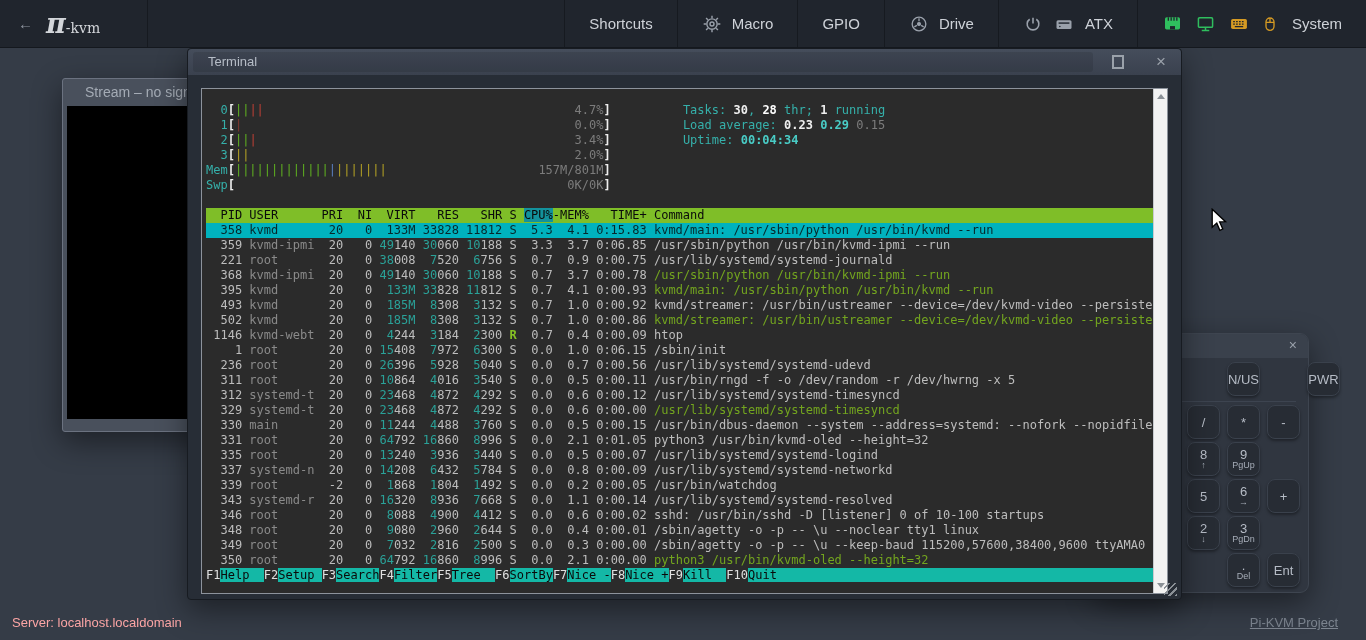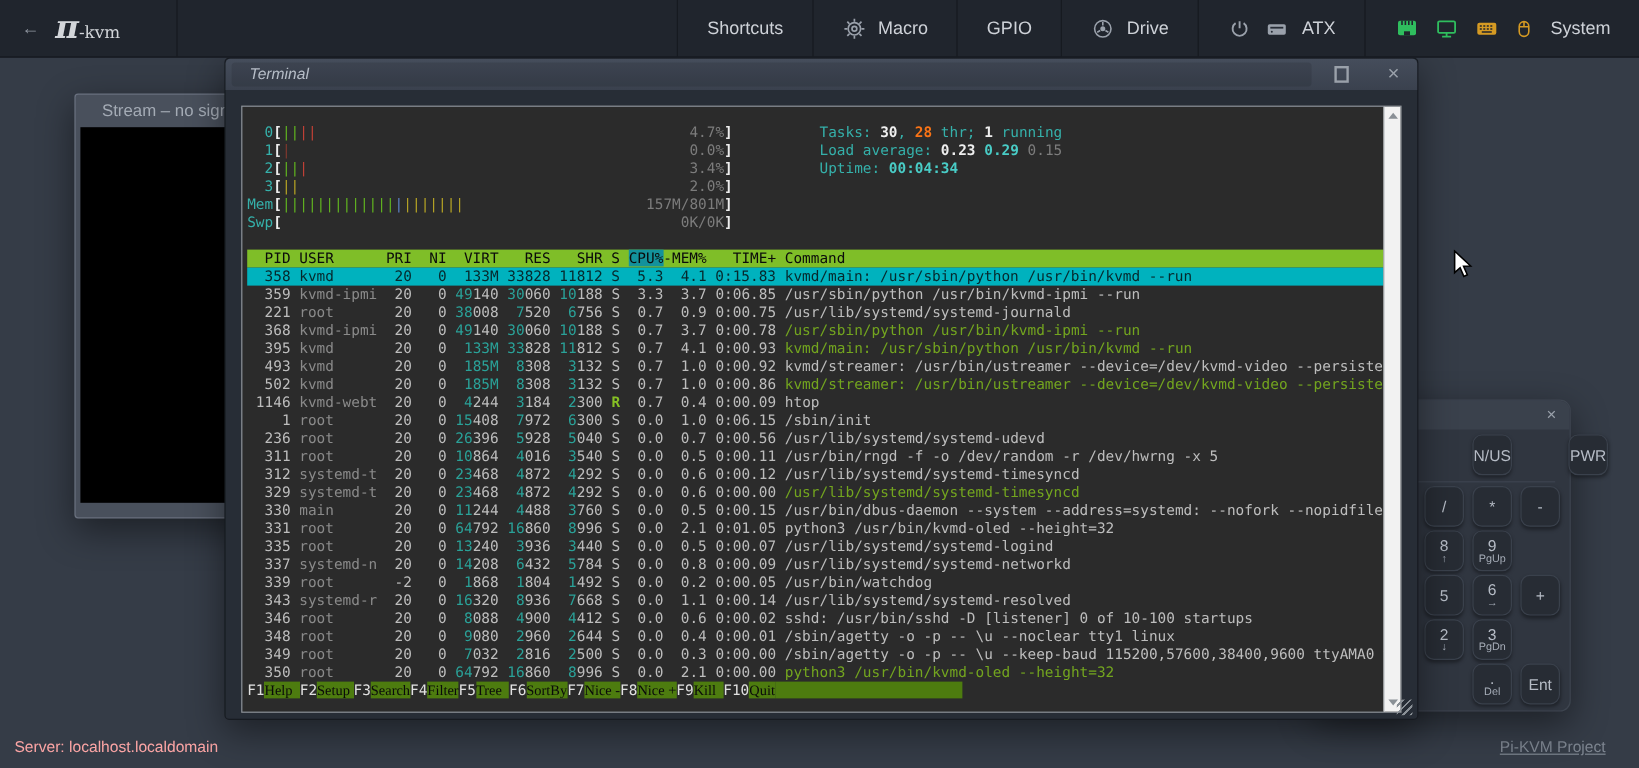--- a/index.html
+++ b/index.html
@@ -38,21 +38,21 @@
   .kb-key { position:absolute; width:33px; height:34px; background:#272c34; border:1px solid #3a414c;
             border-radius:8px; box-shadow:0 2px 3px rgba(0,0,0,.35); color:#b6bcc6;
             display:flex; flex-direction:column; align-items:center; justify-content:center; cursor:default; }
   .kb-key .k-main { font-size:13px; line-height:11px; }
   .kb-key .k-sub  { font-size:9px; line-height:10px; color:#a6adb8; }
 
   
   .terminal-window { left:187px; top:48px; width:995px; height:552px; background:#272d36;
                      border:1px solid #171b21; border-radius:4px; z-index:3; }
   .term-titlebar { position:absolute; left:0; top:0; right:0; height:26px;
-                   background:linear-gradient(#454d5b,#3a414e); border-radius:4px 4px 0 0;font-style:italic; }
+                   background:linear-gradient(#454d5b,#3a414e); border-radius:4px 4px 0 0; }
   .term-title-inset { position:absolute; left:5px; top:3px; right:88px; bottom:3px;
                       background:rgba(0,0,0,.10); border-radius:3px; }
   .term-title { position:absolute; left:20px; top:0; line-height:26px; font-size:13px; color:#b6bdc7; }
   .btn-max { position:absolute; right:57px; top:6px; width:12px; height:14px; border:2px solid #9aa1aa; cursor:default; }
   .btn-close { position:absolute; right:15px; top:0; line-height:25px; font-size:17px; color:#9aa1aa; cursor:default; }
   .term-content { position:absolute; left:13px; top:39px; width:967px; height:506px;
                   border:1px solid #8d939c; background:#2b2b2b; }
   .term-screen { position:absolute; left:0; top:0; right:14px; bottom:0; overflow:hidden;
                  padding:14px 0 0 4px; font-family:"DejaVu Sans Mono", monospace; font-size:12px;
                  line-height:15px; color:#bdbdbd; }
@@ -63,32 +63,32 @@
            border-left:4px solid transparent; border-right:4px solid transparent; border-bottom:5px solid #8a9096; }
   .sb-down { position:absolute; left:3px; bottom:5px; width:0; height:0;
            border-left:4px solid transparent; border-right:4px solid transparent; border-top:5px solid #8a9096; }
   .term-resize { position:absolute; right:4px; bottom:3px; width:13px; height:13px;
                  background:repeating-linear-gradient(135deg, transparent 0 3px, #8a9096 3px 4.5px); }
 
   
   .cy  { color:#35b0aa; }
   .cb  { color:#49ccc6; font-weight:bold; }
   .wb  { color:#eeeeee; font-weight:bold; }
-  .yb  { color:#f97316; font-weight:bold; }
+  .yb  { color:#ffffff; font-weight:bold; }
   .gn  { color:#73a51f; }
   .gnb { color:#86c024; font-weight:bold; }
   .gr  { color:#7c7c7c; }
   .nm  { color:#2aa198; }
   .ug  { color:#8a8a8a; }
   .bg  { color:#5fb020; } .br { color:#bf4036; } .by { color:#b3a125; } .bb { color:#5a7fc2; } .brd { color:#7e382e; }
   .hrow { background:#7fbe28; color:#0b0b0b; }
   .hsort { background:#13929c; color:#0b0b0b; }
   .rsel { background:#00b2be; color:#06282c; }
   .fk { color:#e0e0e0; }
-  .fl { background:#4d7c0f; color:#0a0a0a;font-family:Liberation Serif, serif; }
+  .fl { background:#14b8a6; color:#0a0a0a; }
 
   
   .footer-server { position:absolute; left:12px; bottom:10px; color:#fca5a5; font-size:13px; }
   .footer-link { position:absolute; right:28px; bottom:10px; color:#7d8590; font-size:13px;
                  text-decoration:underline; cursor:default; }
 
   
   .mouse-cursor { position:absolute; left:1209px; top:208px; z-index:9; pointer-events:none; }
 </style>
 </head>

